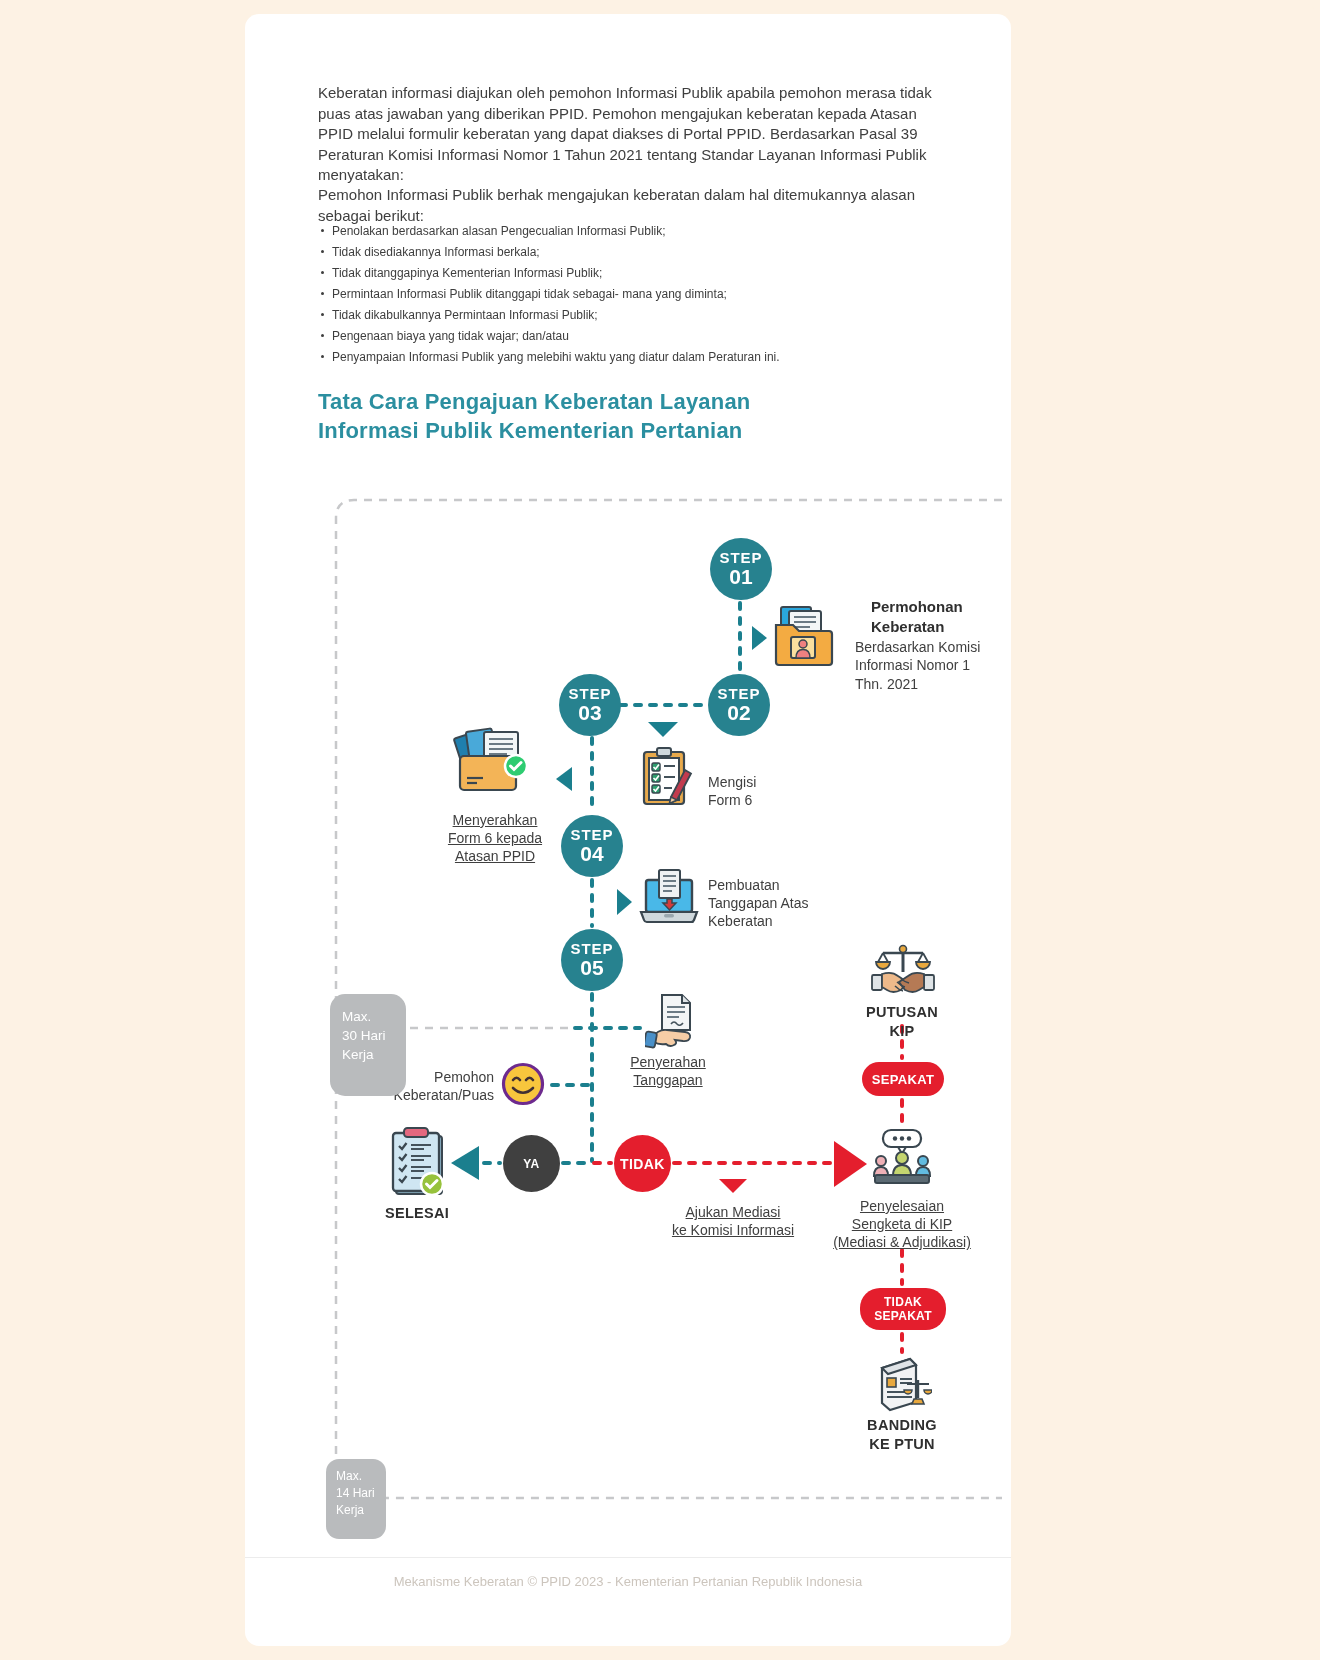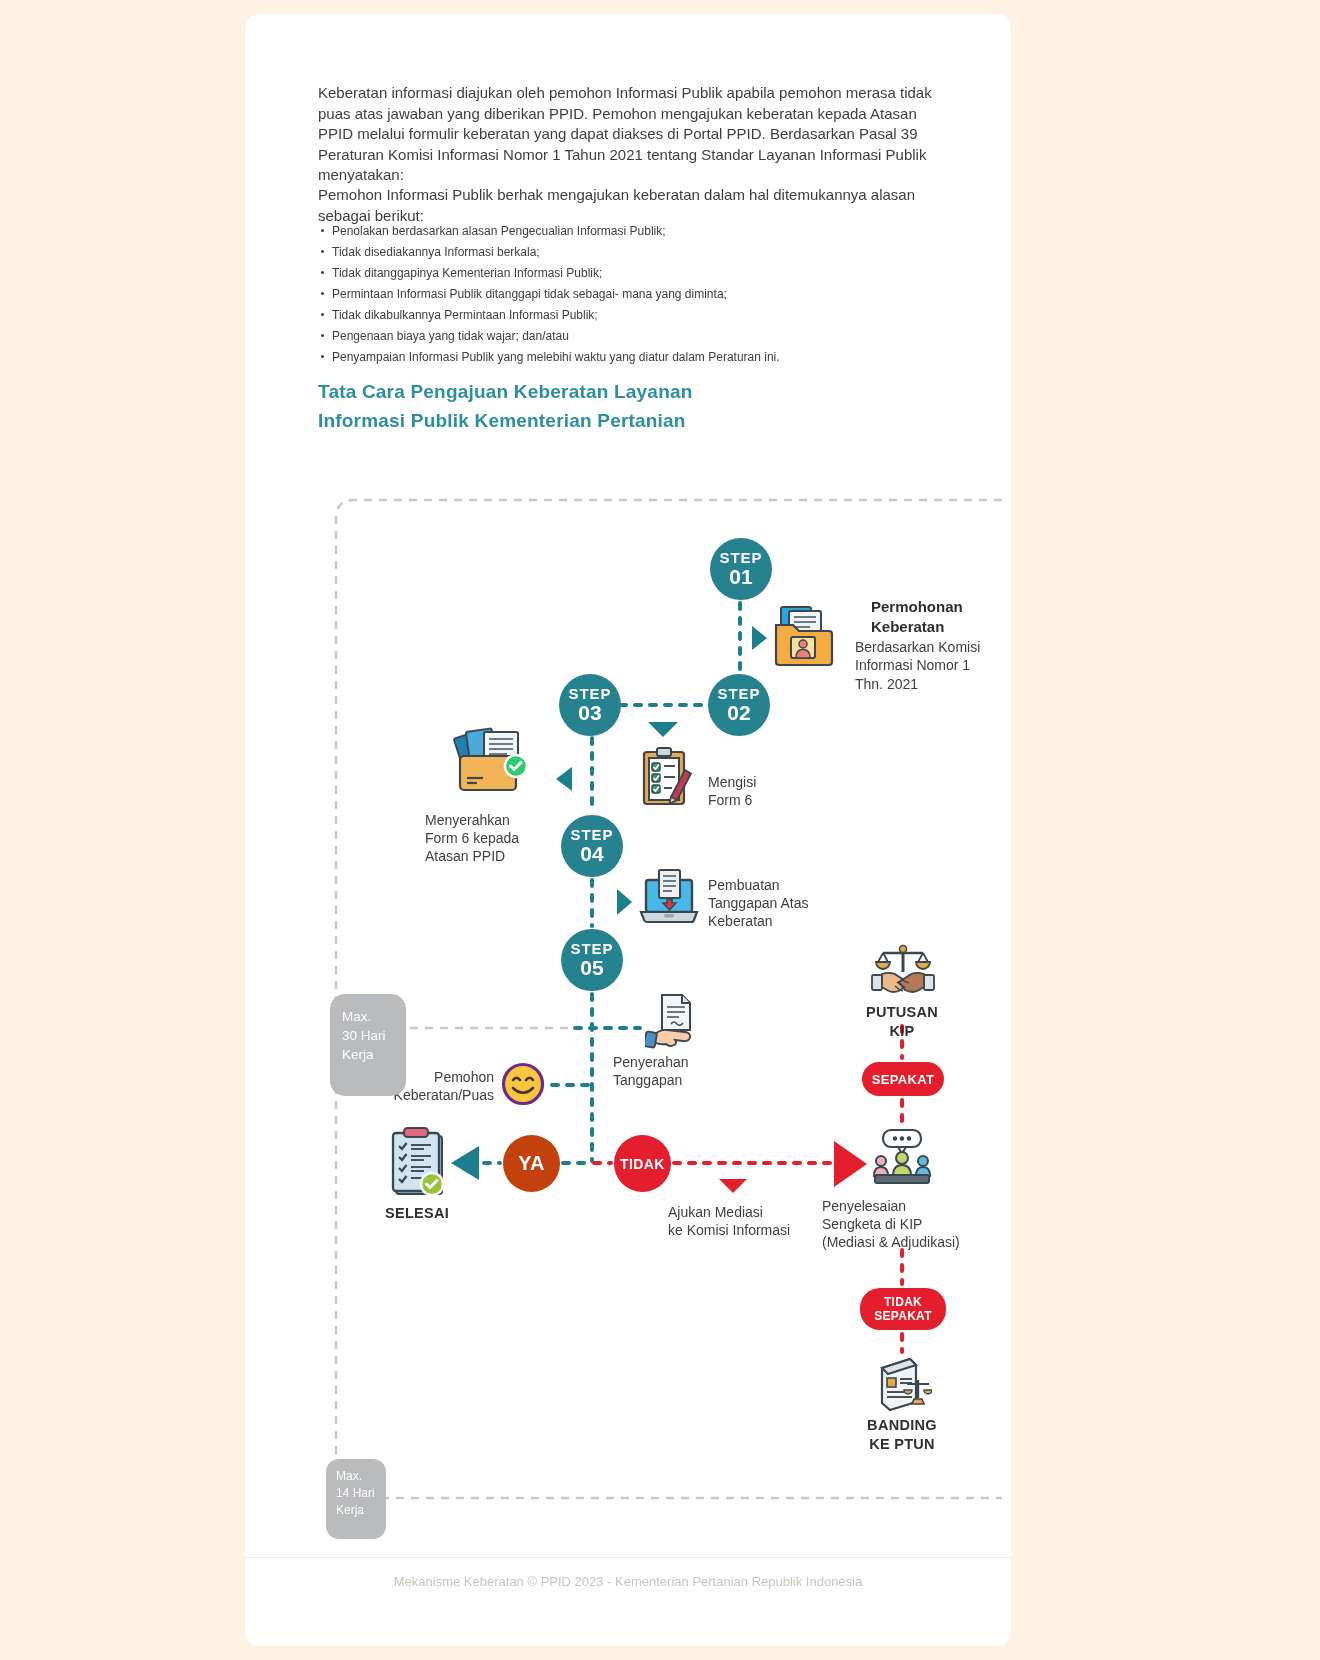--- a/index.html
+++ b/index.html
@@ -2,36 +2,36 @@
 <html><head>
 <meta charset="utf-8">
 <style>
   html,body{margin:0;padding:0;background:#fdf2e4;}
   .page{position:relative;width:1320px;height:1660px;background:#fdf2e4;font-family:"Liberation Sans",sans-serif;overflow:hidden;border-radius:25px;}
   .card{position:absolute;left:245px;top:14px;width:766px;height:1632px;background:#ffffff;border-radius:14px;}
   .intro-p{position:absolute;left:318px;width:624px;font-size:15px;line-height:20.5px;color:#3e3e3e;}
   .bullets{position:absolute;left:318px;top:221px;width:640px;margin:0;padding:0;list-style:none;}
   .bullets li{position:relative;padding-left:14px;font-size:12px;line-height:20px;color:#3e3e3e;margin-bottom:1px;}
   .bullets li::before{content:"";position:absolute;left:3px;top:8px;width:3px;height:3px;border-radius:50%;background:#3e3e3e;}
-  .heading{position:absolute;left:318px;top:364px;font-size:19px;line-height:29px;font-weight:600;color:#2b8fa0;white-space:pre-line;letter-spacing:.2px;}
+  .heading{position:absolute;left:318px;top:372px;font-size:22px;line-height:29px;font-weight:600;color:#2b8fa0;white-space:pre-line;letter-spacing:.2px;}
   .connectors{position:absolute;left:0;top:0;pointer-events:none;}
   .step-circle{position:absolute;width:62px;height:62px;border-radius:50%;background:#27828f;color:#fff;display:flex;flex-direction:column;align-items:center;justify-content:center;}
   .step-label{font-size:15px;font-weight:700;letter-spacing:1px;line-height:1.1;}
   .step-num{font-size:21px;font-weight:700;line-height:1.05;}
   .icon{position:absolute;}
   .caption{position:absolute;font-size:14px;line-height:1.3;color:#3f3f3f;white-space:pre-line;}
-  .caption.center{text-align:left;}
+  .caption.center{text-align:center;text-decoration:underline;}
   .caption.right{text-align:right;}
   .bold-label{position:absolute;font-size:14.5px;font-weight:700;color:#2f2f2f;white-space:pre-line;text-align:center;line-height:1.3;letter-spacing:.3px;}
   .node-text-title{font-size:15px;font-weight:700;color:#2f2f2f;white-space:pre-line;line-height:1.32;margin-left:16px;}
   .node-text-desc{font-size:14px;color:#3f3f3f;white-space:pre-line;line-height:1.32;margin-top:1px;}
   .pill{position:absolute;background:#e41e2d;color:#fff;font-weight:700;border-radius:20px;display:flex;align-items:center;justify-content:center;text-align:center;white-space:pre-line;letter-spacing:.3px;}
   .gray-badge{position:absolute;background:#b9bbbd;color:#ffffff;border-radius:15px;white-space:pre-line;line-height:1.42;box-sizing:border-box;margin-top:39px;}
   .decision{position:absolute;width:57px;height:57px;border-radius:50%;color:#fff;font-weight:700;display:flex;align-items:center;justify-content:center;letter-spacing:.4px;}
-  .decision.ya{background:#c2410c;font-size:20px;}
+  .decision.ya{background:#404040;font-size:12px;}
   .decision.tidak{background:#e41e2d;font-size:14px;}
   .footer-divider{position:absolute;left:245px;top:1557px;width:766px;height:1px;background:#ececec;}
   .footer-text{position:absolute;left:245px;top:1574px;width:766px;text-align:center;font-size:13px;color:#ccc5bd;}
 </style>
 </head>
 <body>
 
 <div class="page">
   <div class="card"></div>
 

